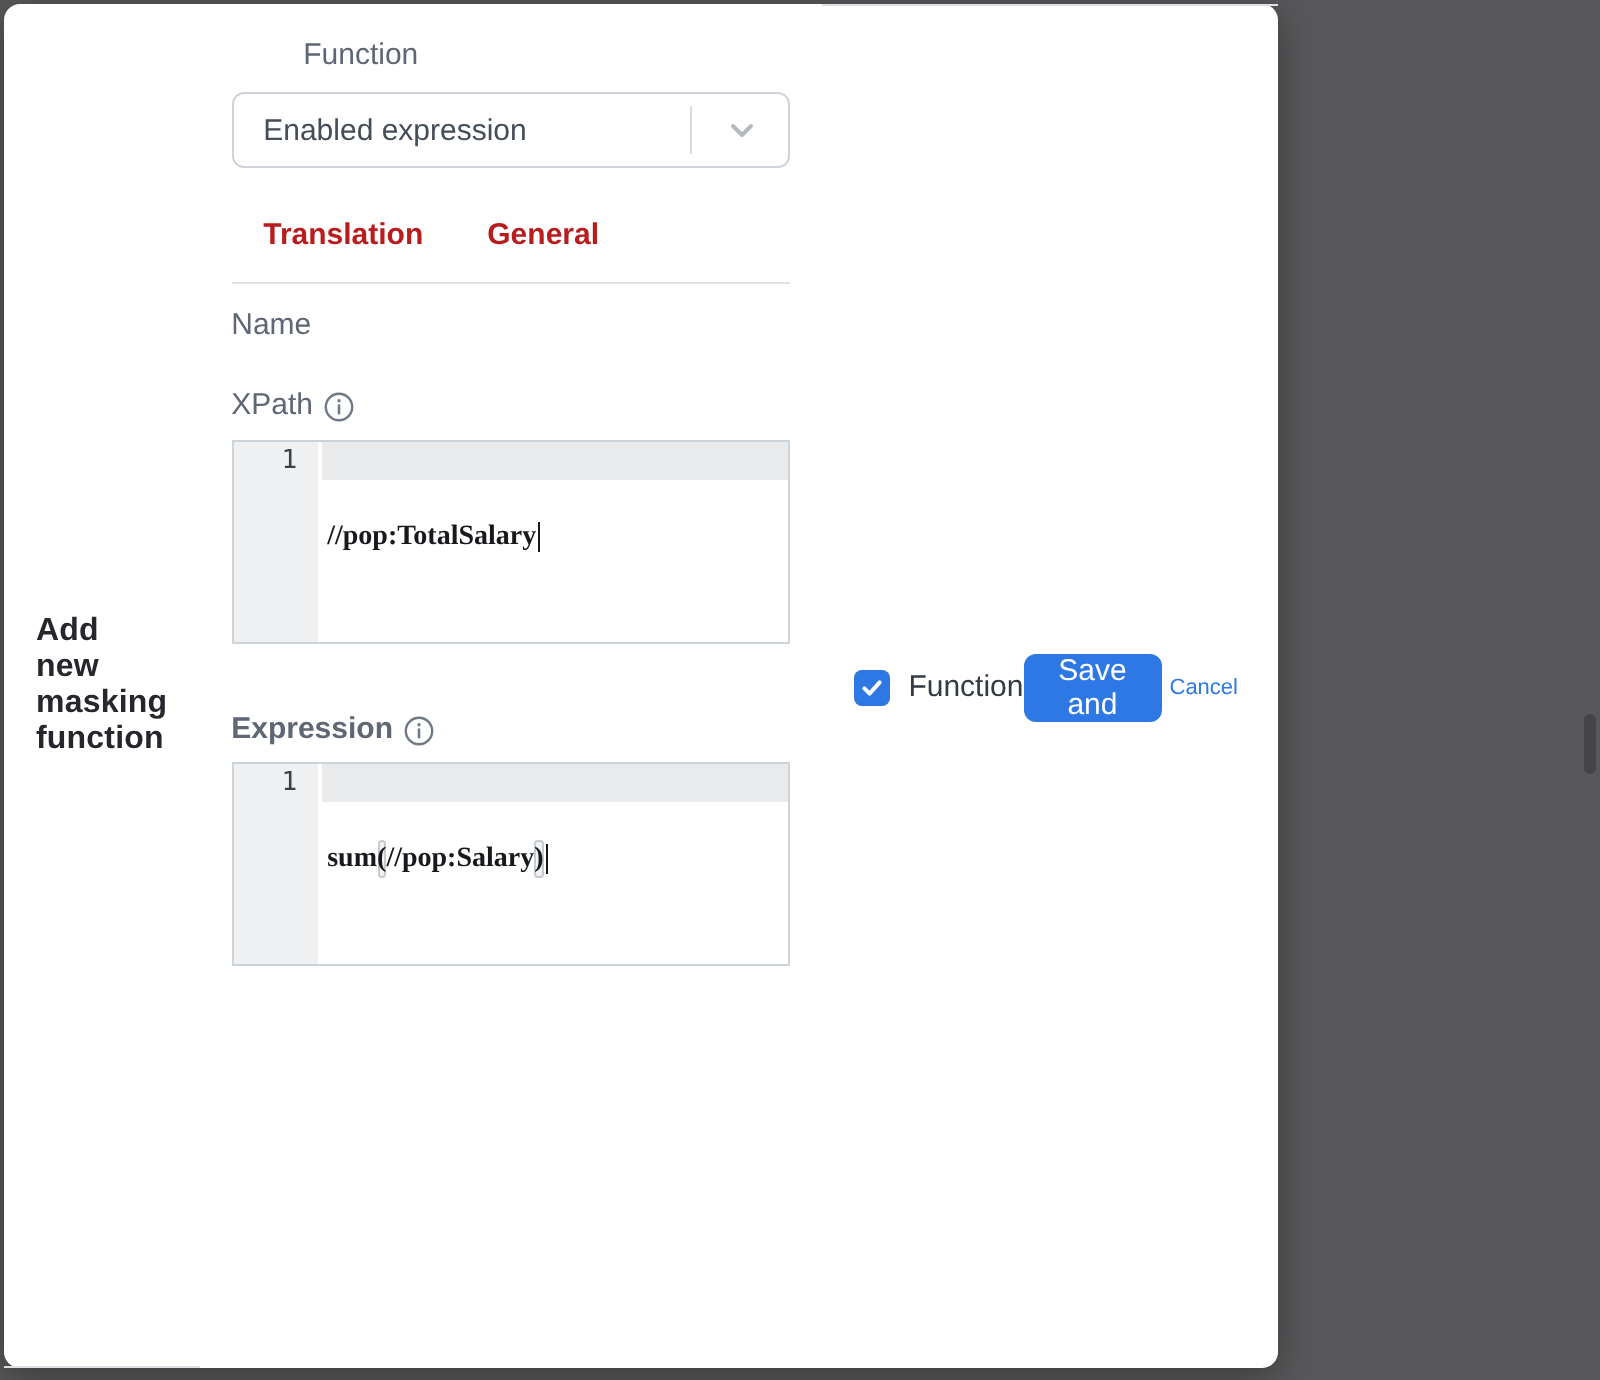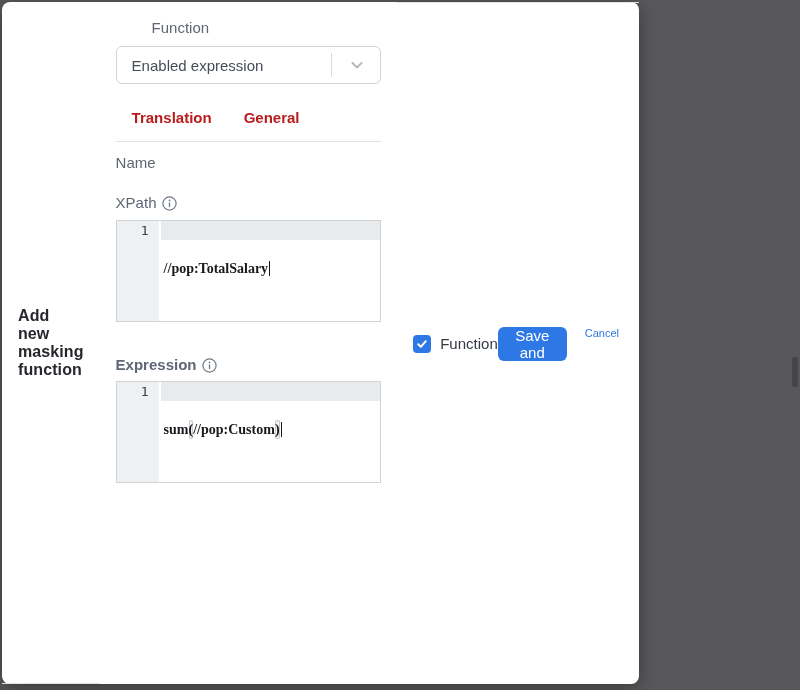--- a/index.html
+++ b/index.html
@@ -98,21 +98,21 @@
   .modal-footer {
     flex:0 0 52px; border-top:1px solid #dee2e6;
     display:flex; align-items:center; padding:0 16px;
   }
   .checkbox-wrap { display:flex; align-items:center; gap:9px; cursor:pointer; }
   .checkbox {
     width:18px; height:18px; border-radius:4px; background:var(--accent);
     display:flex; align-items:center; justify-content:center;
   }
   .checkbox-label { font-size:15px; color:#333a44; }
-  .footer-actions { margin-left:auto; display:flex; align-items:flex-start; gap:14px; }
+  .footer-actions { margin-left:auto; display:flex; align-items:center; }
   .btn-primary {
     background:var(--accent); color:#fff; border:none; border-radius:6px;
     height:34px; padding:0 17px; font-size:15px; font-weight:400;
     font-family:"Liberation Sans", sans-serif; cursor:pointer;
   }
   .btn-link {
     background:none; border:none; color:var(--accent); font-size:11px;
     font-family:"Liberation Sans", sans-serif; cursor:pointer; padding:0 4px;
   }
 </style>
@@ -177,21 +177,21 @@
             <circle cx="7.5" cy="4.4" r="0.85" fill="#707a86"></circle>
           </svg>
       </span>
     </div>
     <div class="code-editor ed-expression">
       <div class="active-line"></div>
       <div class="gutter">
         <div>1</div>
       </div>
       <div class="code-area">
-        <div class="code-line"><span>sum</span><span class="paren">(</span><span>//pop:Custom</span><span class="paren">)</span><span class="caret"></span></div>
+        <div class="code-line"><span>sum</span><span class="paren">(</span><span>//pop:Salary</span><span class="paren">)</span><span class="caret"></span></div>
       </div>
       <div class="ed-divider"></div>
     </div>
 
   </div>
 
   <div class="modal-footer">
     <div class="checkbox-wrap">
       <span class="checkbox">
         <svg width="12" height="12" viewBox="0 0 12 12">

